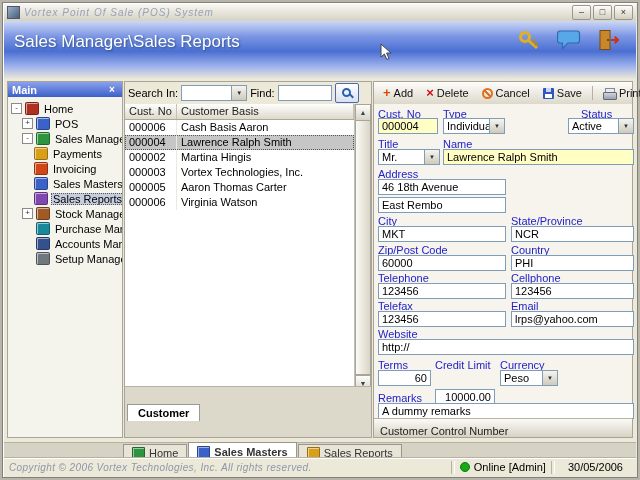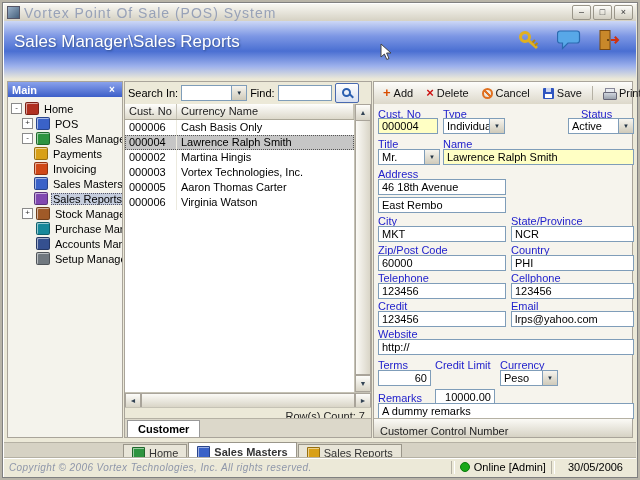--- a/index.html
+++ b/index.html
@@ -5,21 +5,21 @@
   html,body{margin:0;padding:0}
   .desktop{position:relative;width:640px;height:480px;background:#b8b4a8;overflow:hidden;
            font-family:"Liberation Sans","DejaVu Sans",sans-serif;font-size:11px;color:#000}
   .win{position:absolute;inset:2px;border:1px solid #808080;background:#ece9d8;box-shadow:inset 1px 1px 0 #fff}
 
   
   .titlebar{position:absolute;left:1px;top:1px;right:1px;height:17px;
             background:linear-gradient(#f8f7f2,#d5d1c3);display:flex;align-items:center;gap:4px;
             padding:0 3px;border-bottom:1px solid #c0bcae}
   .appicon{width:11px;height:11px;background:linear-gradient(135deg,#9ab0c8,#45607c);border:1px solid #556;flex:none}
-  .titletext{flex:1;color:#98a2b8;letter-spacing:1px;white-space:nowrap;overflow:hidden;font-size:14px}
+  .titletext{flex:1;font-style:italic;color:#98a2b8;letter-spacing:1px;white-space:nowrap;overflow:hidden;font-size:10px}
   .winbtns{display:flex;gap:2px}
   .wbtn{width:17px;height:13px;border:1px solid #9a968a;border-radius:2px;background:linear-gradient(#fdfdfa,#d2cec0);
         font-size:9px;line-height:12px;text-align:center;color:#333}
 
   
   .header{position:absolute;left:1px;top:18px;right:1px;height:58px;
           background:linear-gradient(#cdd8f6 0%,#7d97e4 26%,#4a6fd2 52%,#9db1ec 78%,#ece9d8 100%)}
   .header-title{position:absolute;left:10px;top:11px;color:#fff;font-size:17px;text-shadow:1px 1px 2px #33508f}
   .header-icons{position:absolute;right:14px;top:7px;display:flex;gap:14px;align-items:center}
   .hicon{width:26px;height:24px;display:flex;align-items:center;justify-content:center}
@@ -77,21 +77,21 @@
   .vscroll{width:16px;border-left:1px solid #c5c2b5;background:#f1efe5;display:flex;flex-direction:column}
   .sbt{height:15px;flex:none;border:1px solid #a9a49a;background:linear-gradient(#fdfdfa,#d8d4c6);font-size:7px;
        color:#345;display:flex;align-items:center;justify-content:center}
   .vthumb{flex:1;border:1px solid #a9a49a;border-top:none;background:linear-gradient(90deg,#fbfaf6,#d9d5c7)}
   .hscroll{position:absolute;left:0;right:0;top:310px;height:15px;display:flex;background:#f1efe5;border-top:1px solid #c5c2b5}
   .hscroll .sbt{width:16px;height:100%;box-sizing:border-box}
   .hthumb{flex:1;border:1px solid #a9a49a;background:linear-gradient(#fbfaf6,#d9d5c7)}
   .countbar{position:absolute;left:0;right:0;top:325px;height:16px;background:#ece9d8;border-top:1px solid #c5c2b5;
             text-align:right;padding:2px 6px;box-sizing:border-box;color:#222}
   .ctabs{position:absolute;left:0;right:0;bottom:0;height:18px;background:#dcd8ca;border-top:1px solid #b5b1a4;
-         display:flex;align-items:flex-end;padding:0 2px}
+         display:flex;align-items:flex-end;padding:16px 2px}
   .ctab{height:16px;background:#fff;border:1px solid #999;border-bottom:none;font-weight:bold;
         padding:0 10px;display:flex;align-items:center}
 
   
   .right{position:absolute;left:369px;top:2px;right:3px;bottom:2px;background:#f0eee5;border:1px solid #a9a49a}
   .rtoolbar{position:absolute;left:0;top:0;right:0;height:22px;background:linear-gradient(#fdfdfb,#dcd8ca);
             border-bottom:1px solid #b5b1a4;display:flex;align-items:center;padding:0 3px;gap:1px}
   .tbtn{display:flex;align-items:center;gap:3px;border:1px solid transparent;background:transparent;
         font:11px "Liberation Sans","DejaVu Sans",sans-serif;padding:1px 5px;color:#111}
   .tsep{width:1px;height:14px;background:#b5b1a4;margin:0 3px;flex:none}
@@ -253,25 +253,25 @@
         <input class="findin" value="" style="">
         <span class="searchbtn">
           <span class="mag"></span>
         </span>
       </div>
 
       <div class="listwrap">
         <div class="listmain">
           <div class="lhead">
             <span class="c1">Cust. No</span>
-            <span class="c2">Currency Name</span>
+            <span class="c2">Customer Basis</span>
           </div>
           <div class="lrow">
             <span class="c1">000006</span>
-            <span class="c2">Cash Basis Only</span>
+            <span class="c2">Cash Basis Aaron</span>
           </div>
           <div class="lrow sel">
             <span class="c1">000004</span>
             <span class="c2">Lawrence Ralph Smith</span>
           </div>
           <div class="lrow">
             <span class="c1">000002</span>
             <span class="c2">Martina Hingis</span>
           </div>
           <div class="lrow">
@@ -367,21 +367,21 @@
         <span class="flabel" style="left:4px;top:140px">Zip/Post Code</span>
         <span class="flabel" style="left:137px;top:140px">Country</span>
         <input class="fin" style="left: 4px; top: 151px; width: 128px;" value="60000">
         <input class="fin" style="left: 137px; top: 151px; width: 123px;" value="PHI">
 
         <span class="flabel" style="left:4px;top:168px">Telephone</span>
         <span class="flabel" style="left:137px;top:168px">Cellphone</span>
         <input class="fin" style="left: 4px; top: 179px; width: 128px;" value="123456">
         <input class="fin" style="left: 137px; top: 179px; width: 123px;" value="123456">
 
-        <span class="flabel" style="left:4px;top:196px">Credit</span>
+        <span class="flabel" style="left:4px;top:196px">Telefax</span>
         <span class="flabel" style="left:137px;top:196px">Email</span>
         <input class="fin" style="left: 4px; top: 207px; width: 128px;" value="123456">
         <input class="fin" style="left: 137px; top: 207px; width: 123px;" value="lrps@yahoo.com">
 
         <span class="flabel" style="left:4px;top:224px">Website</span>
         <input class="fin" style="left: 4px; top: 235px; width: 256px;" value="http://">
 
         <span class="flabel" style="left:4px;top:255px">Terms</span>
         <span class="flabel" style="left:61px;top:255px">Credit Limit</span>
         <span class="flabel" style="left:126px;top:255px">Currency</span>

